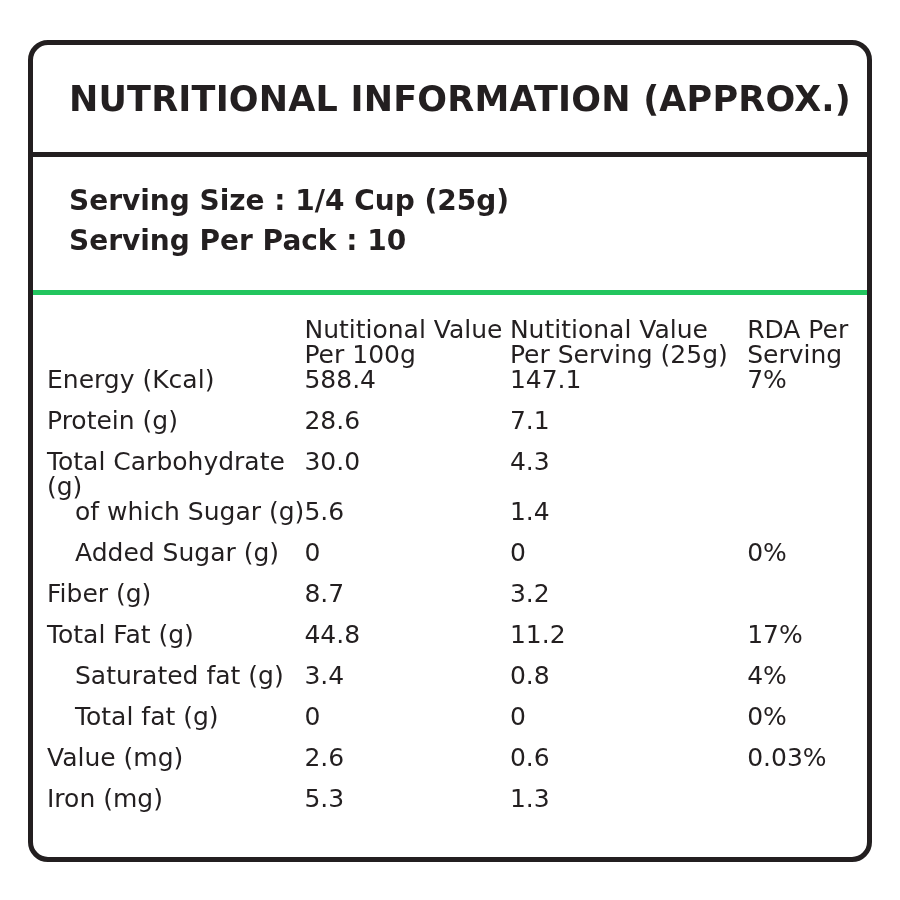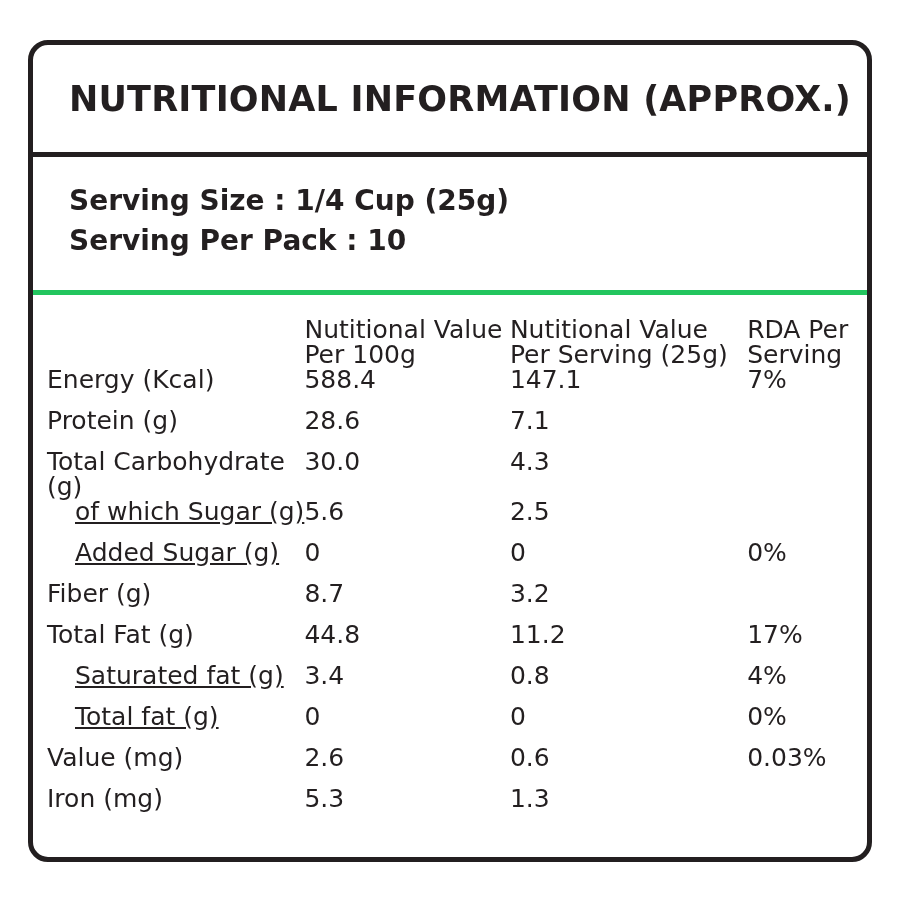--- a/index.html
+++ b/index.html
@@ -69,21 +69,21 @@
     font-weight: normal;
     padding-bottom: 2px;
   }
   .col-name { width: 272px; padding-left: 14px !important; }
   .col-100 { width: 206px; }
   .col-serv { width: 238px; }
   .col-rda { width: 120px; }
   .hdr-line2 { display: block; }
   tbody td { height: 41px; }
   .name { padding-left: 14px !important; }
-  .indent-1 { padding-left: 42px !important; text-decoration: underline; }
+  .indent-1 { padding-left: 42px !important; }
   .hdr-cell { line-height: 1.18; }
 </style>
 </head>
 <body>
 
 <div id="label">
 
   <div class="title-row">
     <div class="title">NUTRITIONAL INFORMATION (APPROX.)</div>
   </div>
@@ -127,21 +127,21 @@
         </tr>
         <tr>
           <td class="name">Total Carbohydrate (g)</td>
           <td>30.0</td>
           <td>4.3</td>
           <td></td>
         </tr>
         <tr>
           <td class="indent-1">of which Sugar (g)</td>
           <td>5.6</td>
-          <td>2.5</td>
+          <td>1.4</td>
           <td></td>
         </tr>
         <tr>
           <td class="indent-1">Added Sugar (g)</td>
           <td>0</td>
           <td>0</td>
           <td>0%</td>
         </tr>
         <tr>
           <td class="name">Fiber (g)</td>

